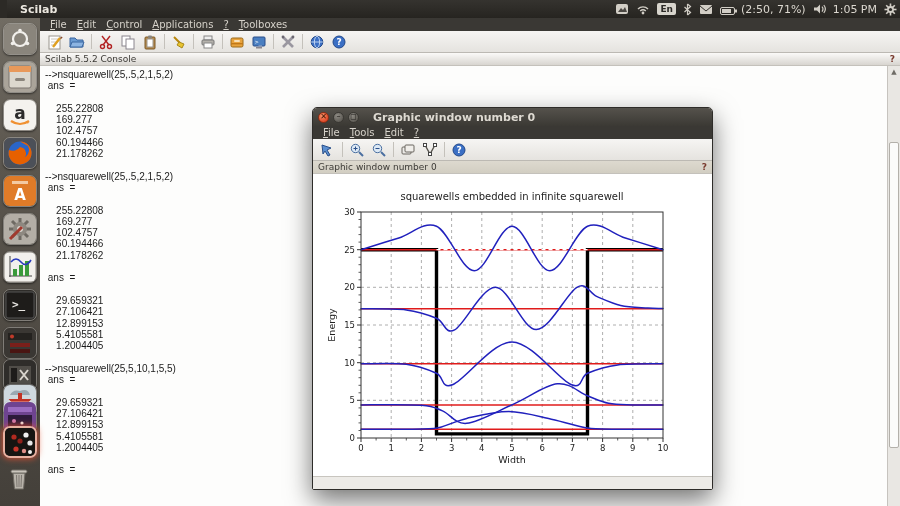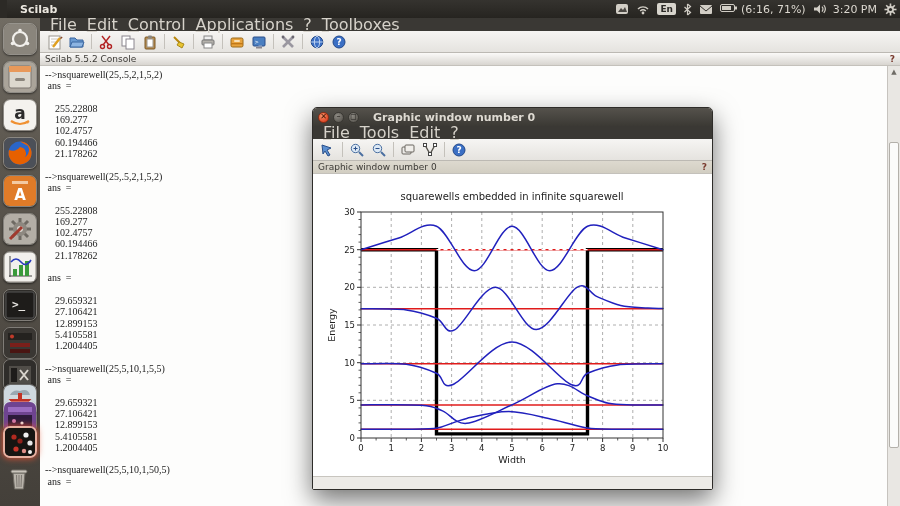--- a/index.html
+++ b/index.html
@@ -6,56 +6,56 @@
   html,body { width:900px; height:506px; overflow:hidden; background:#2c2a26;
     font-family:"DejaVu Sans","Liberation Sans",sans-serif; }
   #screen { position:relative; width:900px; height:506px; }
 
   
   .topbar { position:absolute; left:7px; top:0; width:900px; height:18px;
     background:linear-gradient(#35332f,#262420); display:flex; align-items:center;
     justify-content:space-between; z-index:50; }
   .topbar-title { color:#ece8e0; font-weight:bold; font-size:11px; padding-left:13px; }
   .tray { display:flex; align-items:center; gap:7px; padding-right:10px; }
-  .tray-item { display:flex; align-items:flex-start; gap:4px; color:#dcd8d0; font-size:11px; }
+  .tray-item { display:flex; align-items:flex-end; gap:4px; color:#dcd8d0; font-size:11px; }
   .kb-badge { background:#d8d5cd; color:#2c2a26; font-size:9px; font-weight:bold;
     padding:0 3px; border-radius:2px; line-height:12px; }
 
   
   .launcher { position:absolute; left:0; top:18px; width:40px; height:488px;
     background:linear-gradient(#716c63 0%,#5b564e 30%,#44403a 100%); z-index:40; }
   .tile { position:relative; width:34px; height:32px; margin:5px 3px 6px 3px;
     border-radius:7px; border:1px solid rgba(255,255,255,0.28);
     box-shadow:0 1px 2px rgba(0,0,0,0.5); overflow:hidden; }
   .tile svg { display:block; }
   .tile.active { border:2px solid #e8b0a0; box-shadow:0 0 6px 1px rgba(230,80,50,0.8); }
   .run-arrow { position:absolute; left:-4px; top:13px; width:0; height:0;
     border-left:4px solid #fff; border-top:4px solid transparent; border-bottom:4px solid transparent; }
 
   
   .scilab-win { position:absolute; left:40px; top:18px; width:860px; height:488px;
     background:#fdfdfc; z-index:10; }
   .menubar { height:13px; background:#3a3834; display:flex; align-items:center;
     padding-left:5px; gap:0; }
-  .menu-item { color:#d6d2ca; font-size:16px; line-height:13px; padding:0 5px; cursor:default; }
+  .menu-item { color:#d6d2ca; font-size:10px; line-height:13px; padding:0 5px; cursor:default; }
   .menu-item u { text-decoration:underline; }
   .toolbar { height:22px; background:linear-gradient(#f6f5f3,#e5e3df);
     border-bottom:1px solid #bcb9b3; display:flex; align-items:center; padding-left:4px; }
   .tb-btn { width:22px; height:20px; display:flex; align-items:center; justify-content:center;
     border-radius:3px; }
   .tb-sep { width:1px; height:15px; background:#c4c1bb; margin:0 3px; }
   .pane-header { height:13px; background:linear-gradient(#fbfaf8,#d8d5d0);
     border-bottom:1px solid #c4c1bb; display:flex; align-items:center;
     justify-content:space-between; padding:2px 5px; }
   .pane-header .ph-title { font-size:9px; color:#3c3a36; }
   .pane-header .ph-help { font-size:9px; color:#7a3b2e; font-weight:bold; }
 
   .console { position:absolute; left:0; top:48px; right:13px; bottom:0;
     background:#fdfdfc; padding:3px 0 0 5px; overflow:hidden; }
-  .console-line { white-space:pre; font-family:Liberation Serif, serif;
+  .console-line { white-space:pre; font-family:Liberation Sans, sans-serif;
     font-size:10px; line-height:11.3px; color:#1b1b1b; }
 
   .scrollbar { position:absolute; right:0; top:48px; bottom:0; width:13px;
     background:#e9e7e3; border-left:1px solid #c6c3be; }
   .sb-up { height:12px; display:flex; align-items:center; justify-content:center;
     font-size:7px; color:#6f6c66; }
   .sb-thumb { position:absolute; left:1px; right:1px; top:76px; height:306px;
     background:#fbfbfa; border:1px solid #b3b0aa; border-radius:2px; }
 
   
@@ -110,30 +110,30 @@
             <rect x="1" y="1" width="12" height="9" rx="1" fill="#d2cec6"></rect>
             <path d="M1,2 7,7 13,2" stroke="#33312c" stroke-width="1" fill="none"></path>
           </svg>
         </span>
         <span class="tray-item">
           <svg width="17" height="10">
             <rect x="0.5" y="1.5" width="14" height="7" rx="1.5" stroke="#d2cec6" fill="none"></rect>
             <rect x="2" y="3" width="9" height="4" fill="#d2cec6"></rect>
             <rect x="15" y="3.5" width="2" height="3" fill="#d2cec6"></rect>
           </svg>
-          <span>(6:16, 71%)</span>
+          <span>(2:50, 71%)</span>
         </span>
         <span class="tray-item">
           <svg width="13" height="12">
             <path d="M1,4.5 L4,4.5 L7,1.5 L7,10.5 L4,7.5 L1,7.5 Z" fill="#d2cec6"></path>
             <path d="M9,3.5 A4,4 0 0 1 9,8.5 M10.8,2 A6.5,6.5 0 0 1 10.8,10" stroke="#d2cec6" fill="none" stroke-width="1.2"></path>
           </svg>
         </span>
         <span class="tray-item">
-          <span>3:20 PM</span>
+          <span>1:05 PM</span>
         </span>
         <span class="tray-item">
           <svg width="13" height="13">
             <g stroke="#d2cec6" stroke-width="1.6">
               <line x1="6.5" y1="0.5" x2="6.5" y2="12.5"></line>
               <line x1="0.5" y1="6.5" x2="12.5" y2="6.5"></line>
               <line x1="2.2" y1="2.2" x2="10.8" y2="10.8"></line>
               <line x1="10.8" y1="2.2" x2="2.2" y2="10.8"></line>
             </g>
             <circle cx="6.5" cy="6.5" r="3.4" fill="#d2cec6"></circle>
@@ -419,21 +419,20 @@
         <div class="console-line"> </div>
         <div class="console-line">--&gt;nsquarewell(25,5,10,1,5,5)</div>
         <div class="console-line"> ans  =</div>
         <div class="console-line"> </div>
         <div class="console-line">    29.659321</div>
         <div class="console-line">    27.106421</div>
         <div class="console-line">    12.899153</div>
         <div class="console-line">    5.4105581</div>
         <div class="console-line">    1.2004405</div>
         <div class="console-line"> </div>
-        <div class="console-line">--&gt;nsquarewell(25,5,10,1,50,5)</div>
         <div class="console-line"> ans  =</div>
       </div>
     <div class="scrollbar">
       <div class="sb-up">▲</div>
       <div class="sb-thumb"></div>
     </div>
   </div>
 
   <div class="gfx-win">
     <div class="gfx-titlebar">

